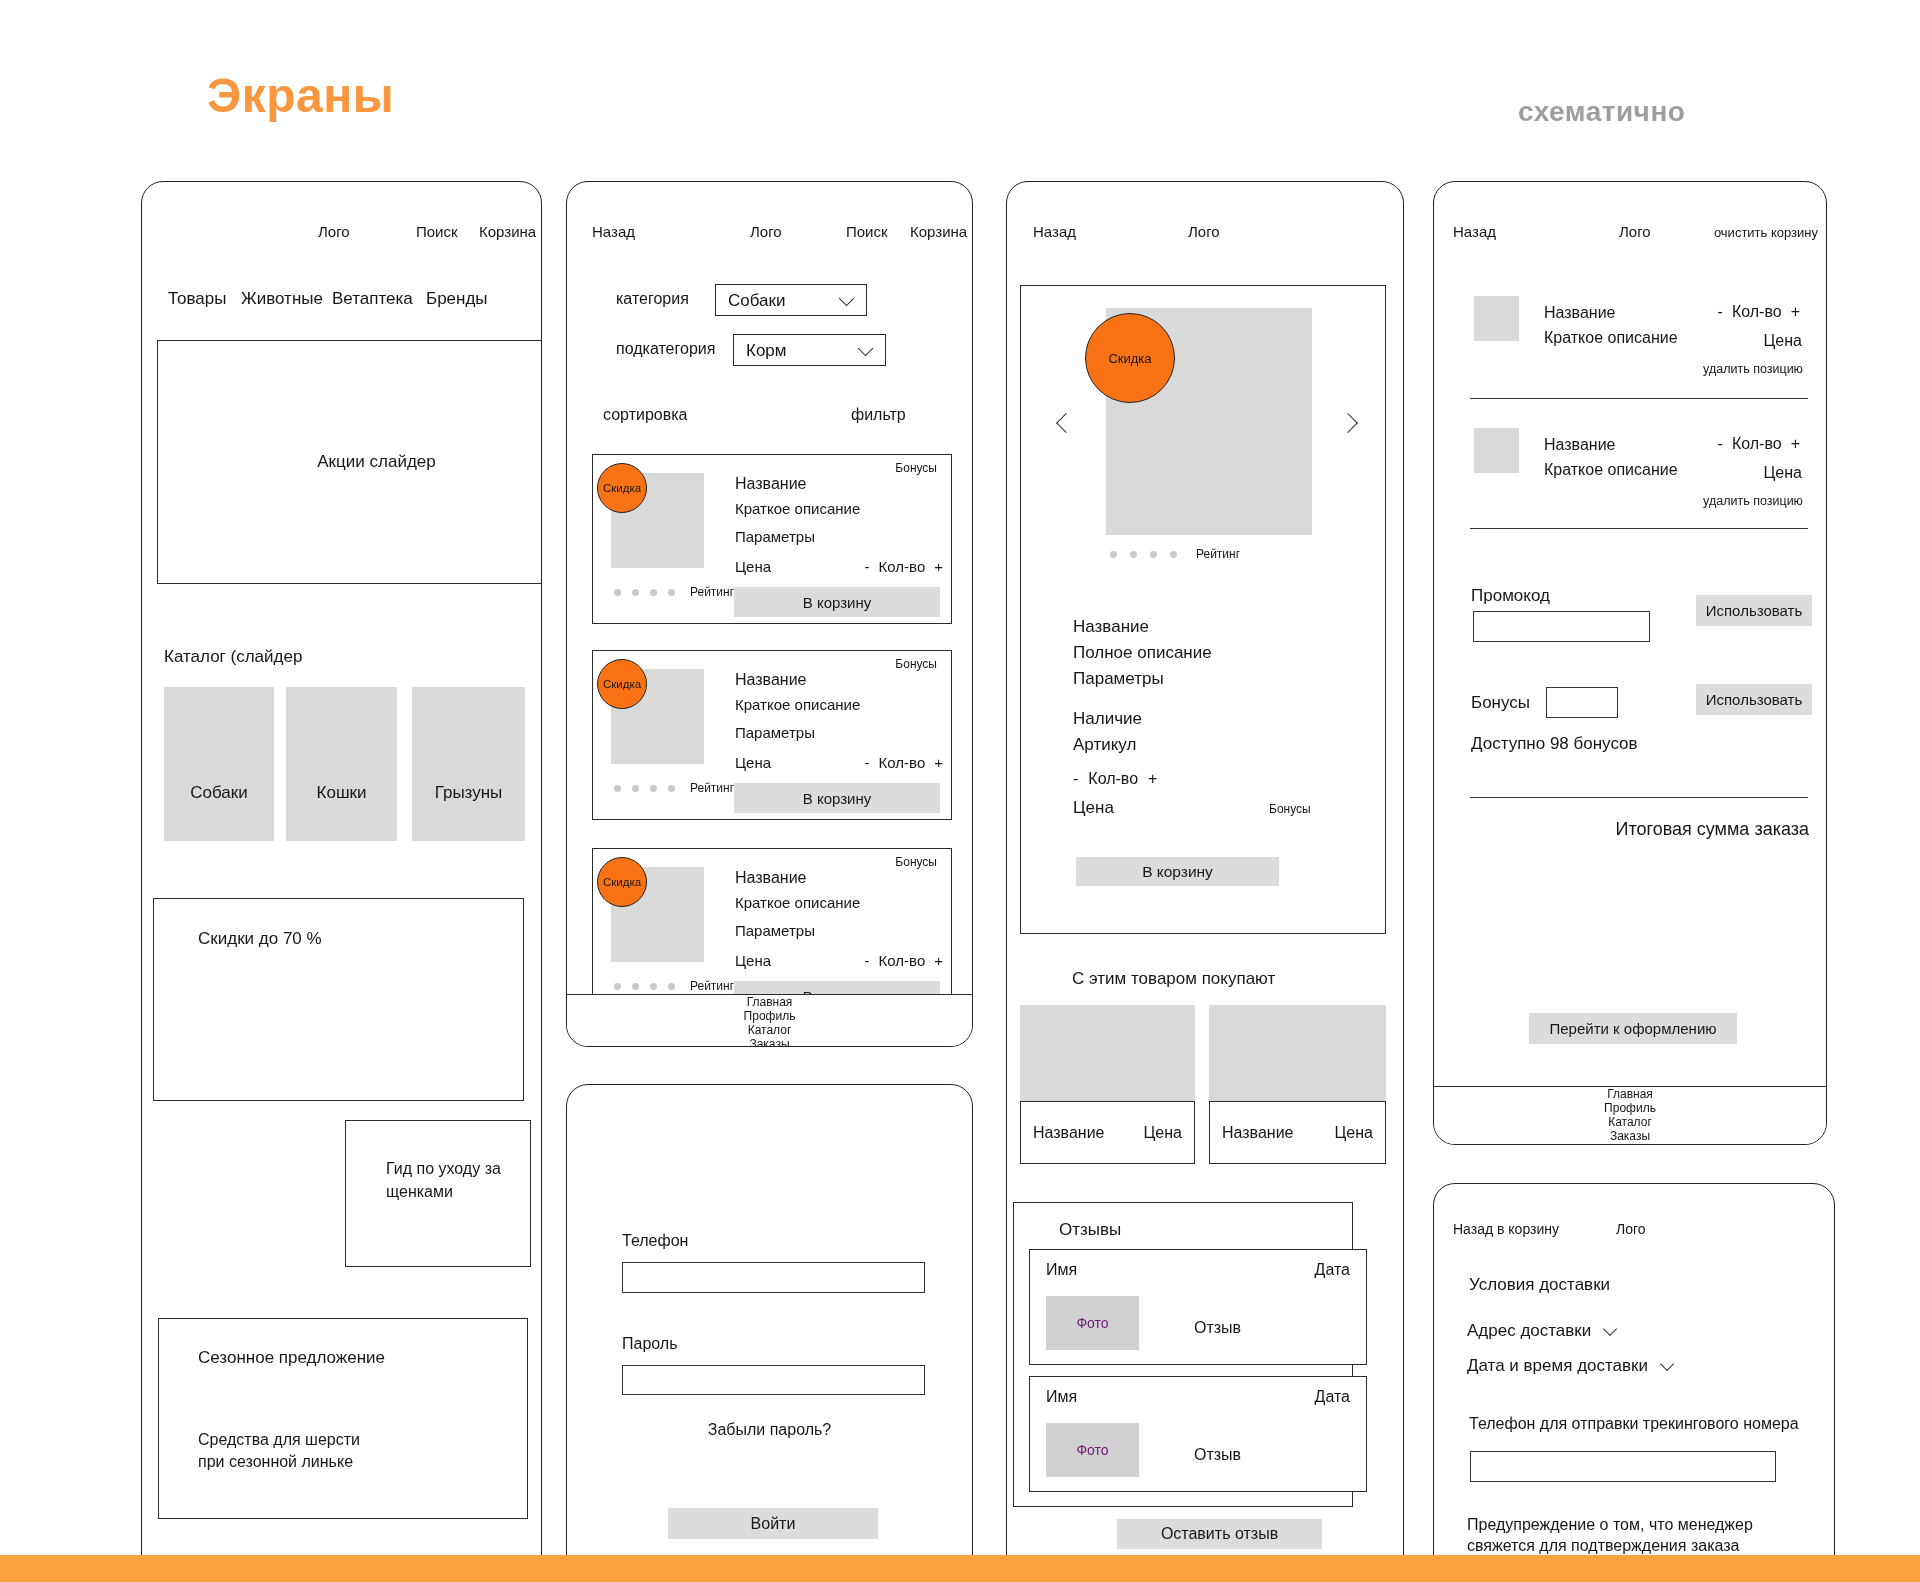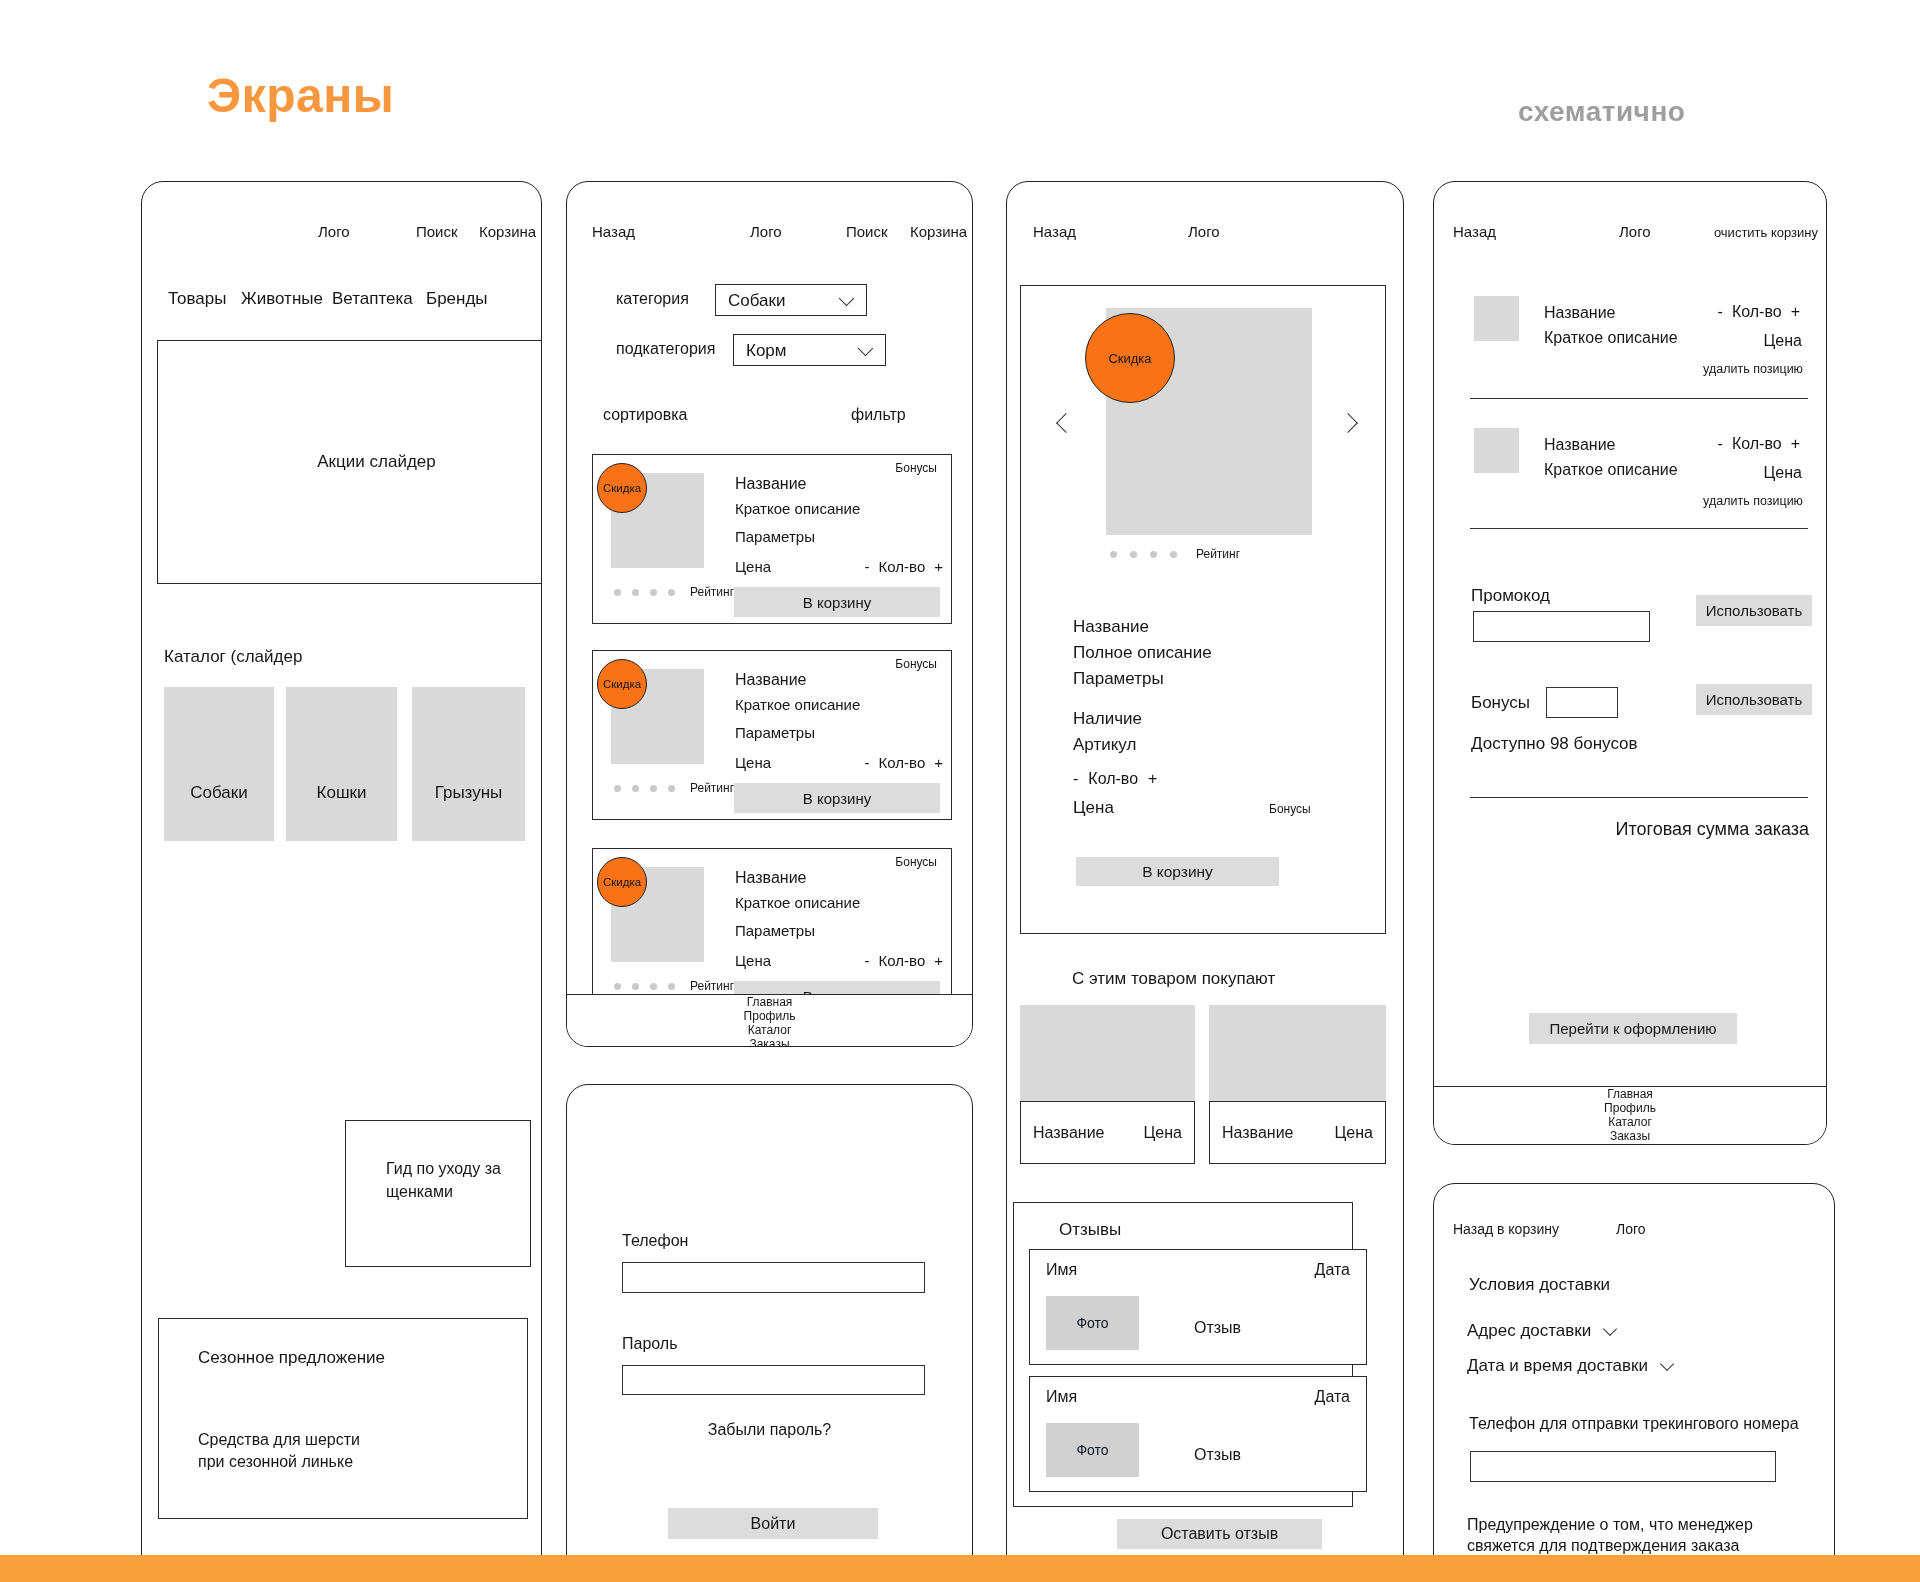--- a/index.html
+++ b/index.html
@@ -30,21 +30,21 @@
             display: flex; align-items: center; justify-content: center; }
   .footerbar { position: absolute; left: 0; right: 0; bottom: 0; background: #fff;
                border-top: 1.6px solid #2b2b2b; border-radius: 0 0 20px 20px;
                display: flex; align-items: center; justify-content: space-between; flex-direction: column; }
   .pcard { position: absolute; left: 25px; width: 360px; height: 170px; border: 1.6px solid #2b2b2b; background: #fff; }
   .ratingrow { position: absolute; display: flex; align-items: center; gap: 11px; }
   .qtyrow { position: absolute; display: flex; align-items: center; gap: 9px; }
   .rlabel { border: 1.6px solid #2b2b2b; height: 63px; display: flex; align-items: center;
             justify-content: space-between; padding: 0 12px; font-size: 16px; background: #fff; }
   .photoph { position: absolute; background: #D1D1D1; display: flex; align-items: center; justify-content: center;
-             color: #0f172a; font-size: 14px; }
+             color: #701a75; font-size: 14px; }
   .orangebar { position: absolute; left: 0; top: 1555px; width: 1920px; height: 27px; background: #F9A13C; z-index: 60; }
 </style>
 </head>
 <body>
 
 <div class="canvas">
 
   <div class="title">Экраны</div>
   <div class="subtitle">схематично</div>
 
@@ -67,20 +67,23 @@
     <div class="abs ph" style="left:22px;top:505px;width:110px;height:154px">
       <span class="abs t17" style="left:0;right:0;top:96px;text-align:center">Собаки</span>
     </div>
     <div class="abs ph" style="left:144px;top:505px;width:111px;height:154px">
       <span class="abs t17" style="left:0;right:0;top:96px;text-align:center">Кошки</span>
     </div>
     <div class="abs ph" style="left:270px;top:505px;width:113px;height:154px">
       <span class="abs t17" style="left:0;right:0;top:96px;text-align:center">Грызуны</span>
     </div>
 
+    <div class="bx" style="left:11px;top:716px;width:371px;height:203px">
+      <span class="abs t17" style="left:44px;top:30px">Скидки до 70 %</span>
+    </div>
 
     <div class="bx" style="left:203px;top:938px;width:186px;height:147px">
       <span class="abs t16" style="left:40px;top:36px;width:132px;line-height:23px">Гид по уходу за щенками</span>
     </div>
 
     <div class="bx" style="left:16px;top:1136px;width:370px;height:201px">
       <span class="abs t17" style="left:39px;top:29px">Сезонное предложение</span>
       <span class="abs t16" style="left:39px;top:112px">Средства для шерсти</span>
       <span class="abs t16" style="left:39px;top:134px">при сезонной линьке</span>
     </div>

